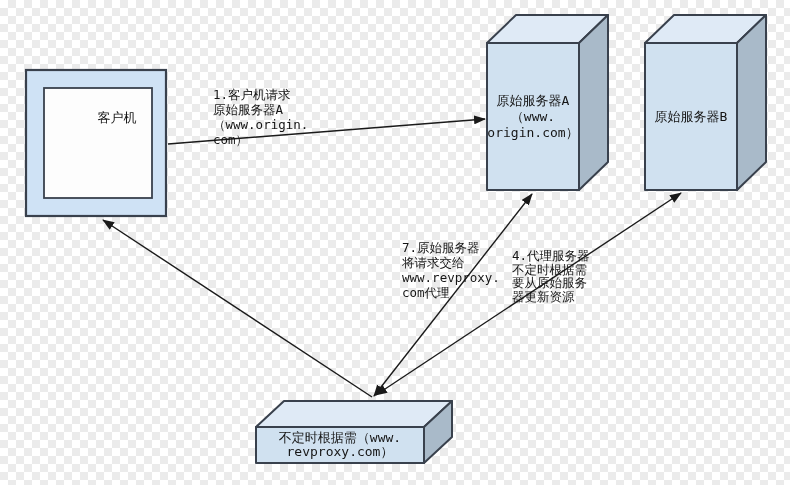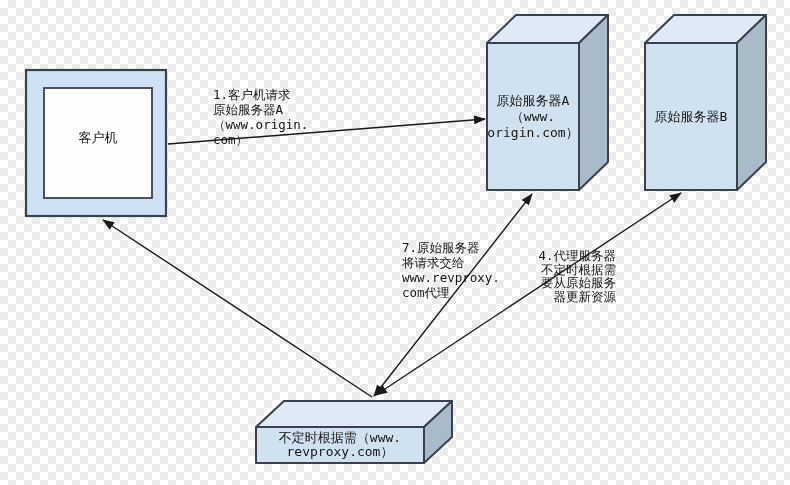--- a/index.html
+++ b/index.html
@@ -26,26 +26,26 @@
     display:flex;
     align-items:center;
     justify-content:center;
     text-align:center;
     white-space:pre-line;
     font-size:13px;
     line-height:16px;
   }
   .step{font-size:12.5px;}
   .center{text-align:left;}
-  .left{text-align:right;}
+  .left{text-align:left;}
   #step1{left:213px;top:87px;width:144px;line-height:15px;}
   #step2{left:402px;top:240px;width:114px;line-height:15px;}
   #step3{left:150px;top:262px;width:104px;line-height:13.5px;}
   #step4{left:512px;top:249px;width:104px;line-height:13.5px;}
-  #client-label{left:44px;top:96px;width:108px;height:84px;}
+  #client-label{left:44px;top:76px;width:108px;height:84px;padding-left:19px;}
   #origin-a-label{left:487px;top:43px;width:92px;height:147px;}
   #origin-b-label{left:645px;top:43px;width:92px;height:147px;}
   #proxy-label{left:256px;top:427px;width:168px;height:36px;line-height:14.5px;}
 </style>
 </head>
 <body>
 
 <div class="stage">
 
   <svg class="layer" width="790" height="485" viewBox="0 0 790 485">

